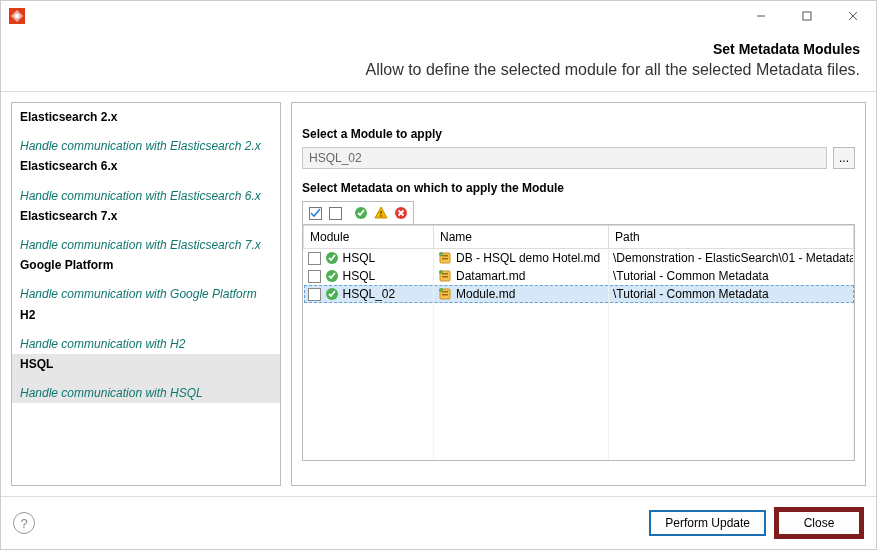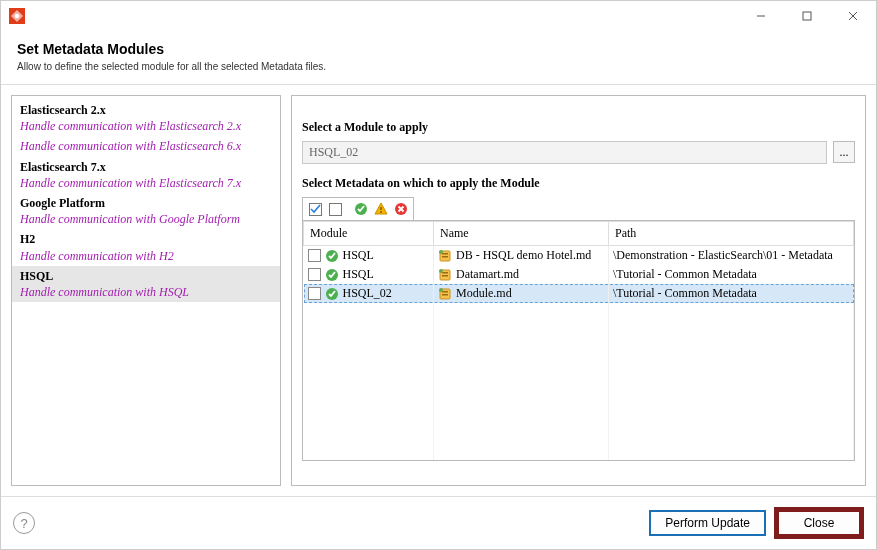--- a/index.html
+++ b/index.html
@@ -27,48 +27,48 @@
 }
 .titlebar .spacer { flex: 1; }
 .win-btn {
   width: 46px; height: 30px;
   display: flex; align-items: center; justify-content: center;
   color: #555;
 }
 .header {
   padding: 10px 16px 12px 16px;
   border-bottom: 1px solid #ddd;
+  text-align: right;
 }
 .header h1 { font-size: 14px; font-weight: bold; margin-bottom: 4px; }
-.header p { font-size: 10px; color: #333; }
+.header p { font-size: 16px; color: #333; }
 .content {
   flex: 1;
   display: flex;
   gap: 10px;
   padding: 10px;
   min-height: 0;
-  font-family: Liberation Serif, serif;
 }
 .panel {
   border: 1px solid #bbb;
   background: #fff;
   overflow: auto;
 }
 .left-panel {
   width: 270px;
   padding: 4px 0;
 }
 .module-item {
   padding: 2px 8px 2px 8px;
   line-height: 1.35;
   cursor: default;
 }
 .module-item.selected { background: #e6e6e6; }
 .module-item .mi-title { font-weight: bold; }
-.module-item .mi-desc { font-style: italic; color: #a21caf; }
+.module-item .mi-desc { font-style: italic; color: #0f766e; margin-top: 13px; }
 .right-panel {
   flex: 1;
   padding: 24px 10px;
   display: flex;
   flex-direction: column;
 }
 .section-label { font-weight: bold; margin-bottom: 6px; font-size: 12px; }
 .input-row { display: flex; gap: 6px; margin-bottom: 12px; }
 .text-input {
   flex: 1;
@@ -203,20 +203,21 @@
   <p>Allow to define the selected module for all the selected Metadata files.</p>
 </div>
 
 <div class="content">
   <div class="panel left-panel" id="module-list">
       <div class="module-item">
         <div class="mi-title">Elasticsearch 2.x</div>
         <div class="mi-desc">Handle communication with Elasticsearch 2.x</div>
       </div>
       <div class="module-item">
+        <div class="mi-title">Elasticsearch 6.x</div>
         <div class="mi-desc">Handle communication with Elasticsearch 6.x</div>
       </div>
       <div class="module-item">
         <div class="mi-title">Elasticsearch 7.x</div>
         <div class="mi-desc">Handle communication with Elasticsearch 7.x</div>
       </div>
       <div class="module-item">
         <div class="mi-title">Google Platform</div>
         <div class="mi-desc">Handle communication with Google Platform</div>
       </div>

